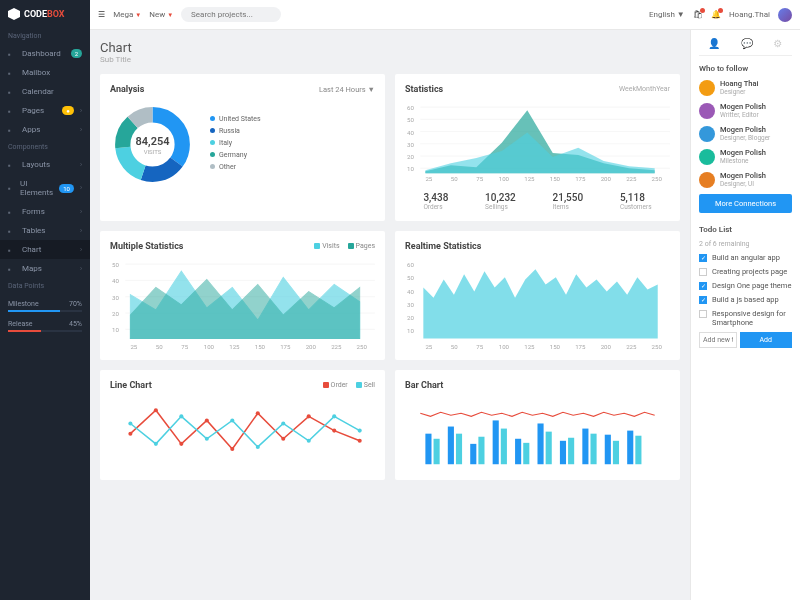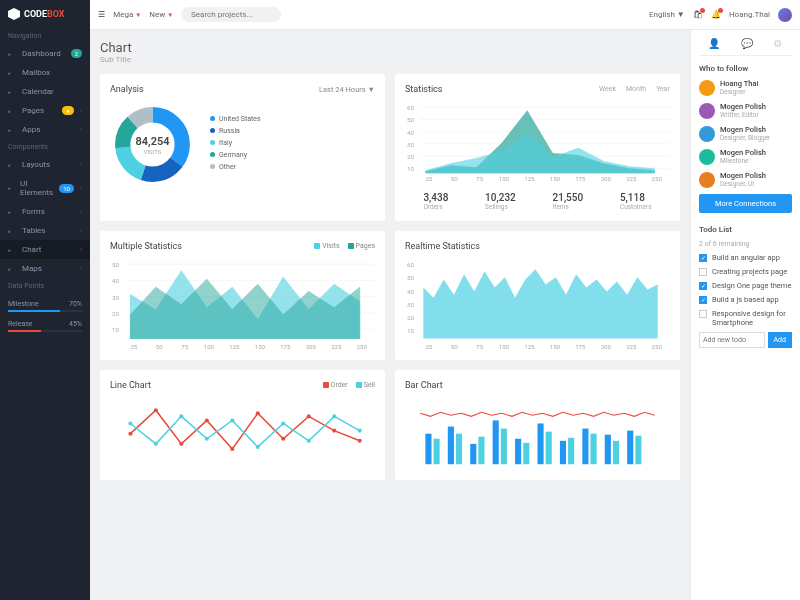--- a/index.html
+++ b/index.html
@@ -32,53 +32,53 @@
 .notif{position:relative;cursor:pointer}
 .notif-dot{position:absolute;top:-2px;right:-2px;width:5px;height:5px;background:#e74c3c;border-radius:50%}
 .avatar{width:14px;height:14px;border-radius:50%;background:linear-gradient(135deg,#667eea,#764ba2)}
 .content{display:flex;flex:1;min-height:0}
 .page{flex:1;padding:10px;overflow:auto}
 .page-title{font-size:13px;color:#555;font-weight:400}
 .page-sub{font-size:8px;color:#aaa;margin-bottom:10px}
 .grid{display:grid;grid-template-columns:1fr 1fr;gap:10px}
 .card{background:#fff;padding:10px;border-radius:2px}
 .card-header{display:flex;justify-content:space-between;align-items:center;margin-bottom:8px}
-.card-title{font-size:9px;font-weight:400;color:#444}
+.card-title{font-size:9px;font-weight:700;color:#444}
 .legend{display:flex;gap:8px;font-size:7px;color:#888}
 .legend-dot{display:inline-block;width:6px;height:6px;border-radius:1px;margin-right:2px;vertical-align:middle}
 .rightbar{width:110px;background:#fff;border-left:1px solid #e8e8e8;padding:8px;overflow:auto}
 .rb-tabs{display:flex;justify-content:space-around;border-bottom:1px solid #eee;padding-bottom:6px;margin-bottom:8px}
 .rb-tab{color:#ccc;cursor:pointer;font-size:10px}
 .rb-tab.active{color:#e74c3c}
 .rb-title{font-size:8px;font-weight:600;color:#555;margin-bottom:6px}
 .follow-item{display:flex;gap:5px;margin-bottom:6px;align-items:center}
 .follow-avatar{width:16px;height:16px;border-radius:50%;flex-shrink:0}
 .follow-name{font-size:7.5px;color:#444;font-weight:500}
 .follow-role{font-size:6.5px;color:#aaa}
 .btn-primary{background:#2196f3;color:#fff;border:none;padding:5px;font-size:7.5px;width:100%;cursor:pointer;border-radius:2px}
 .todo-sub{font-size:7px;color:#aaa;margin-bottom:5px}
 .todo-item{display:flex;gap:5px;font-size:7.5px;color:#555;margin-bottom:5px;align-items:flex-start}
 .todo-check{width:8px;height:8px;border:1px solid #ccc;flex-shrink:0;margin-top:1px}
 .todo-check.checked{background:#2196f3;border-color:#2196f3;position:relative}
 .todo-check.checked::after{content:"✓";color:#fff;font-size:6px;position:absolute;top:-1px;left:1px}
 .todo-input{display:flex;gap:3px;margin-top:4px}
 .todo-input input{flex:1;border:1px solid #ddd;font-size:7px;padding:3px;min-width:0}
-.todo-input button{background:#2196f3;color:#fff;border:none;padding:3px 6px;font-size:7px;cursor:pointer}
+.todo-input button{background:#2196f3;color:#fff;border:none;padding:3px 20px;font-size:7px;cursor:pointer}
 .donut-wrap{display:flex;align-items:center;gap:15px}
 .donut{position:relative;width:85px;height:85px}
 .donut-center{position:absolute;top:50%;left:50%;transform:translate(-50%,-50%);text-align:center}
 .donut-num{font-size:11px;font-weight:600;color:#444}
 .donut-lbl{font-size:6px;color:#aaa}
 .donut-legend{font-size:7px;color:#666}
 .donut-legend div{margin-bottom:4px;display:flex;align-items:center;gap:4px}
 .dlegend-dot{width:5px;height:5px;border-radius:50%}
 .stats-row{display:flex;justify-content:space-around;margin-top:8px;}
 .stat-num{font-size:10px;color:#444;font-weight:500}
 .stat-lbl{font-size:6.5px;color:#aaa}
-.time-tabs{display:flex;gap:10px;font-size:7px;color:#aaa}
+.time-tabs{display:flex;gap:0;font-size:7px;color:#aaa}
 .time-tabs span{cursor:pointer}
 .dropdown-lbl{font-size:7.5px;color:#888;cursor:pointer}
 svg{display:block}
 .axis-text{font-size:6px;fill:#aaa}
 .grid-line{stroke:#eee;stroke-width:0.5}
 </style>
 </head>
 <body>
 
 <div class="app">

